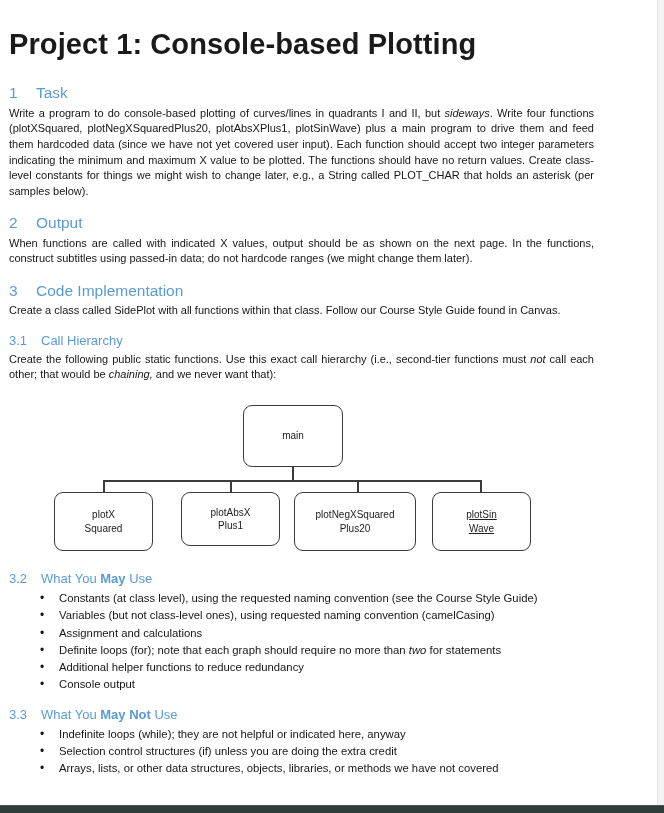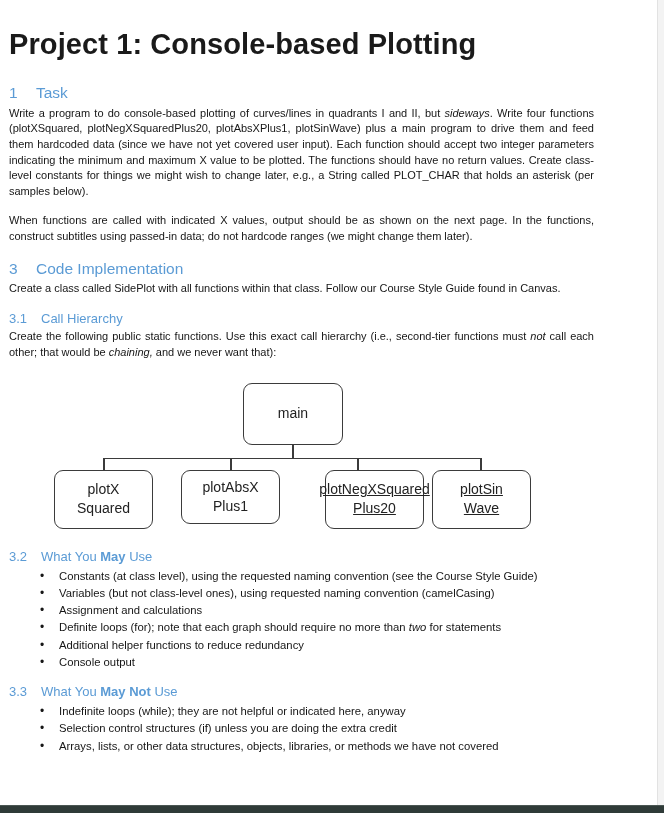--- a/index.html
+++ b/index.html
@@ -109,28 +109,28 @@
   }
   .node {
     position: absolute;
     border: 1.2px solid #3b3b3b;
     border-radius: 9px;
     background: #ffffff;
     display: flex;
     align-items: center;
     justify-content: center;
     text-align: center;
-    font-size: 14px;
+    font-size: 10px;
     color: #222222;
     line-height: 1.35;
   }
   .node-main   { left: 234px; top: 6px;  width: 100px; height: 62px; }
   .node-c1     { left: 45px;  top: 93px; width: 99px;  height: 59px; }
   .node-c2     { left: 172px; top: 93px; width: 99px;  height: 54px; }
-  .node-c3     { left: 316px; top: 93px; width: 99px;  height: 59px; text-decoration: underline; }
+  .node-c3     { left: 285px; top: 93px; width: 122px;  height: 59px; }
   .node-c4     { left: 423px; top: 93px; width: 99px;  height: 59px; text-decoration: underline; }
   .conn {
     position: absolute;
     background: #3b3b3b;
   }
   .conn-stem   { left: 283px; top: 68px;  width: 1.6px; height: 14px; }
   .conn-bus    { left: 94px;  top: 81px;  width: 378px; height: 1.6px; }
   .conn-d1     { left: 94px;  top: 81px;  width: 1.6px; height: 13px; }
   .conn-d2     { left: 221px; top: 81px;  width: 1.6px; height: 13px; }
   .conn-d3     { left: 348px; top: 81px;  width: 1.6px; height: 13px; }
@@ -143,20 +143,23 @@
 
   <div class="content">
 
     <h1 class="doc-title">Project 1:  Console-based Plotting</h1>
 
     <h2 class="sec">
       <span class="num">1</span><span>Task</span>
     </h2>
     <p class="body"><span>Write a program to do console-based plotting of curves/lines in quadrants I and II, but </span><i>sideways</i><span>.  Write four functions (plotXSquared, plotNegXSquaredPlus20, plotAbsXPlus1, plotSinWave) plus a main program to drive them and feed them hardcoded data (since we have not yet covered user input).  Each function should accept two integer parameters indicating the minimum and maximum X value to be plotted.  The functions should have no return values.  Create class-level constants for things we might wish to change later, e.g., a String called PLOT_CHAR that holds an asterisk (per samples below).</span></p>
 
+    <h2 class="sec">
+      <span class="num">2</span><span>Output</span>
+    </h2>
     <p class="body">When functions are called with indicated X values, output should be as shown on the next page.  In the functions, construct subtitles using passed-in data; do not hardcode ranges (we might change them later).</p>
 
     <h2 class="sec">
       <span class="num">3</span><span>Code Implementation</span>
     </h2>
     <p class="body">Create a class called SidePlot with all functions within that class.  Follow our Course Style Guide found in Canvas.</p>
 
     <h3 class="subsec">
       <span class="num">3.1</span><span>Call Hierarchy</span>
     </h3>

